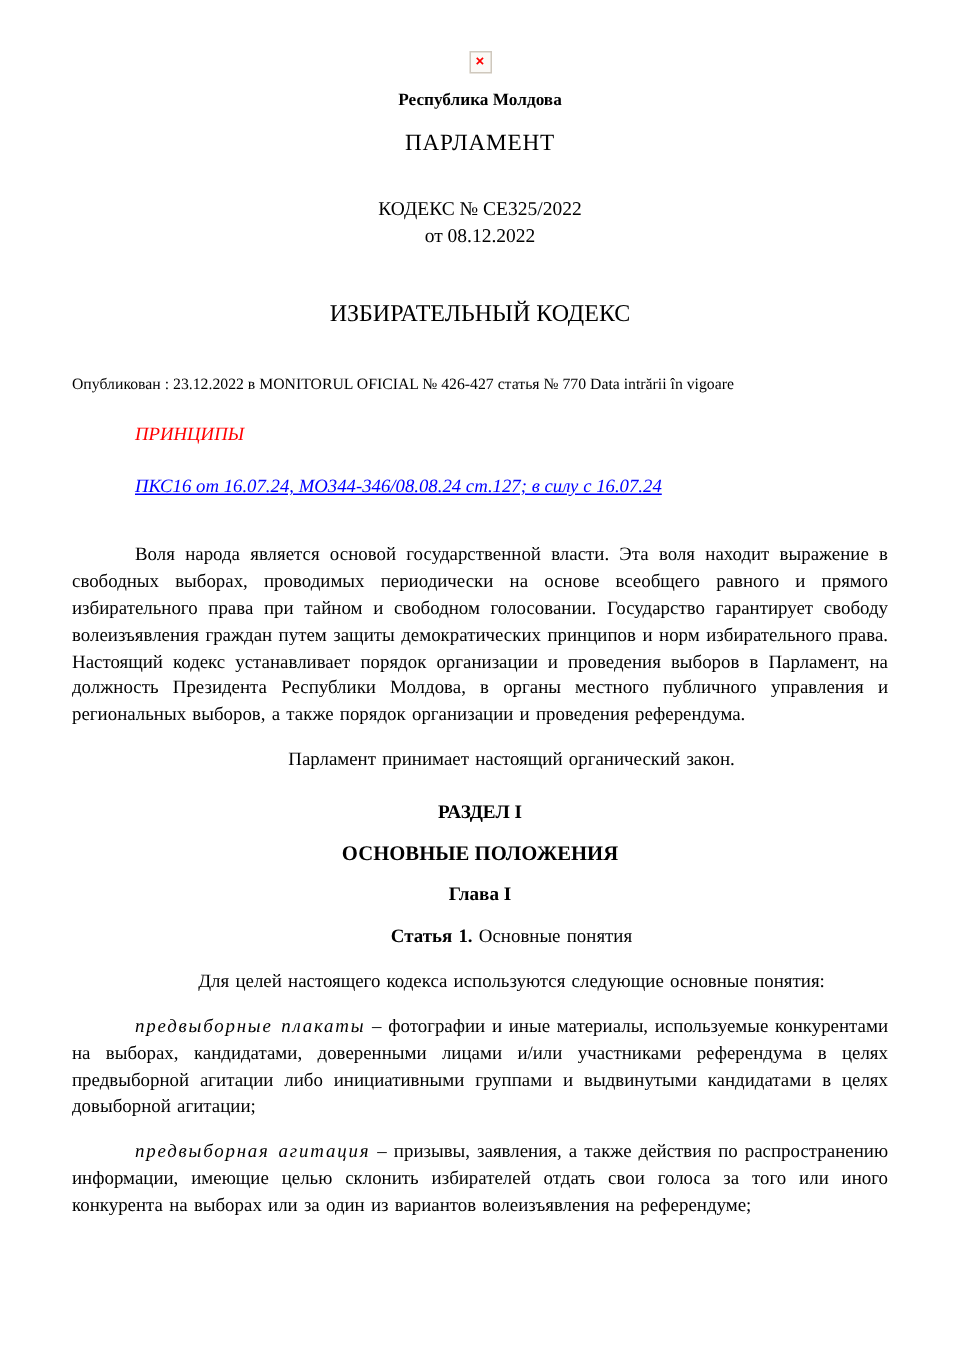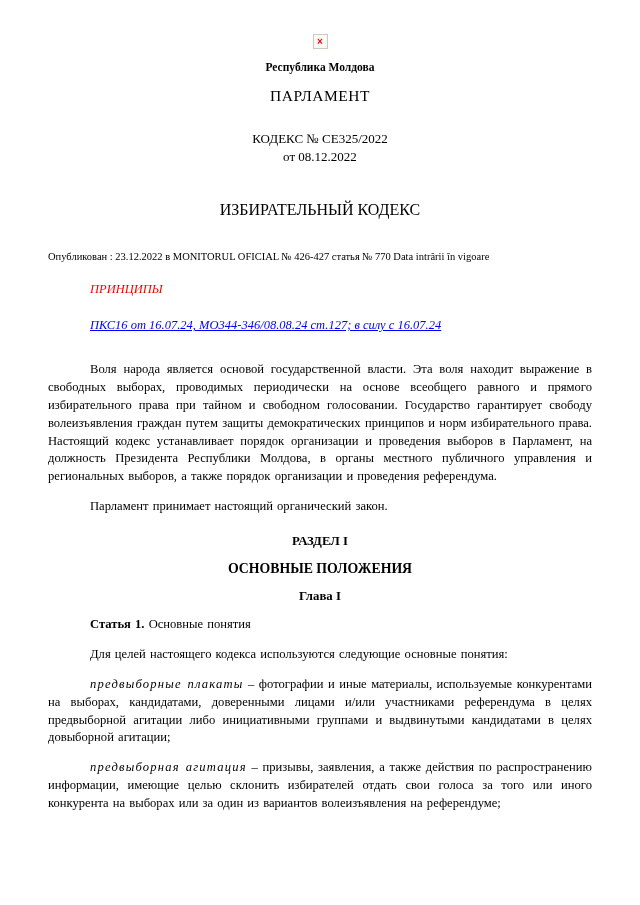--- a/index.html
+++ b/index.html
@@ -53,21 +53,21 @@
   }
 
   p.body-text {
     font-size: 12.6px;
     line-height: 1.42;
     text-align: justify;
     text-indent: 42px;
     margin-bottom: 12px;
     word-spacing: 1px;
   }
-  p.no-justify { text-align: left; }
+  p.no-justify { text-align: center; }
 
   .heading {
     text-align: center; font-weight: bold;
     margin-bottom: 12px;
   }
   .heading.small { font-size: 12.8px; }
   .heading.big { font-size: 13.8px; }
   .section-block { margin-top: 18px; }
 
   .article-label { font-weight: bold; }

